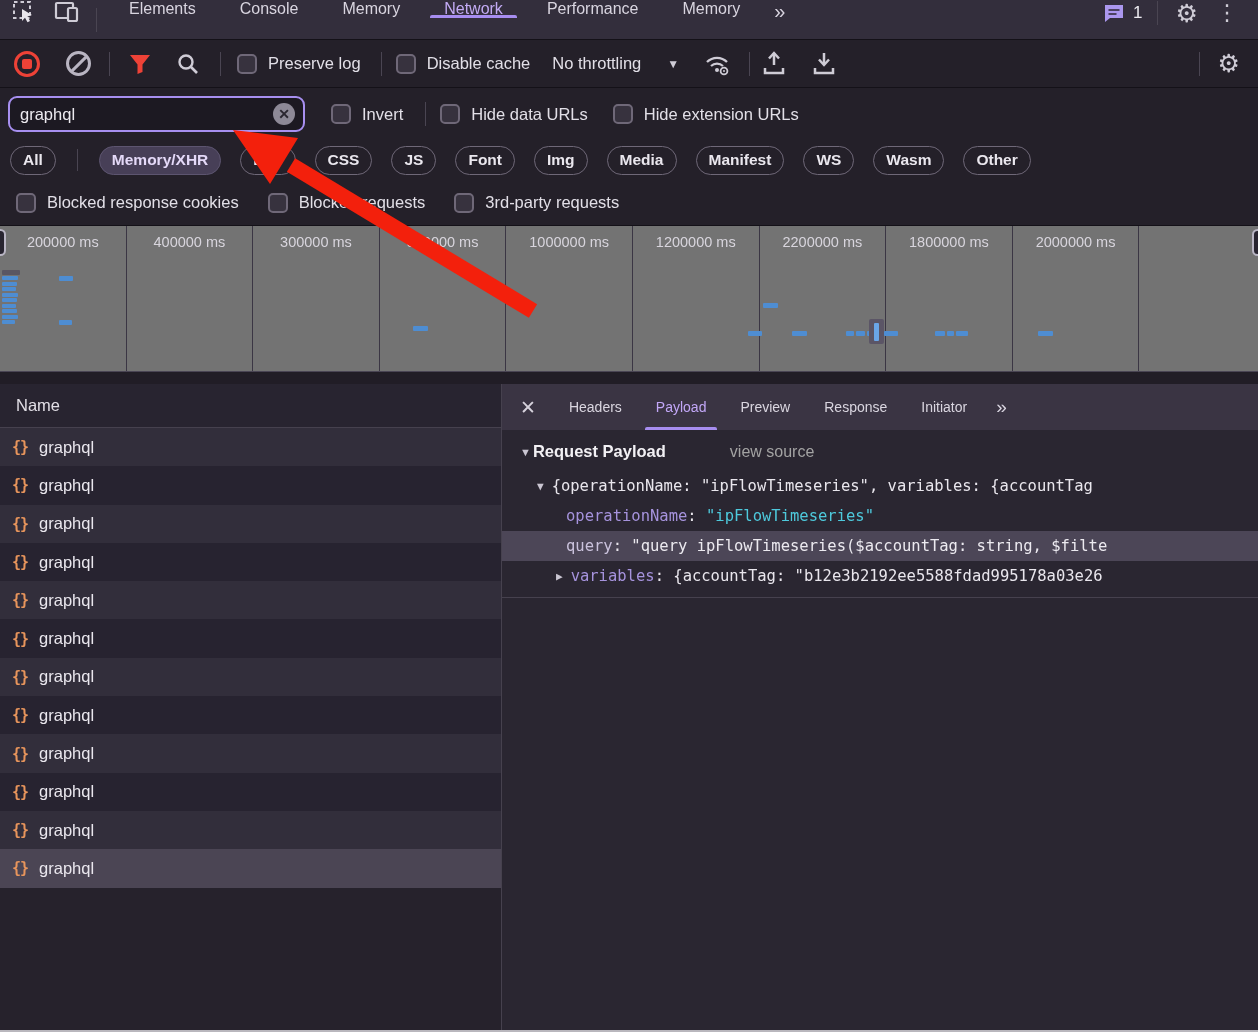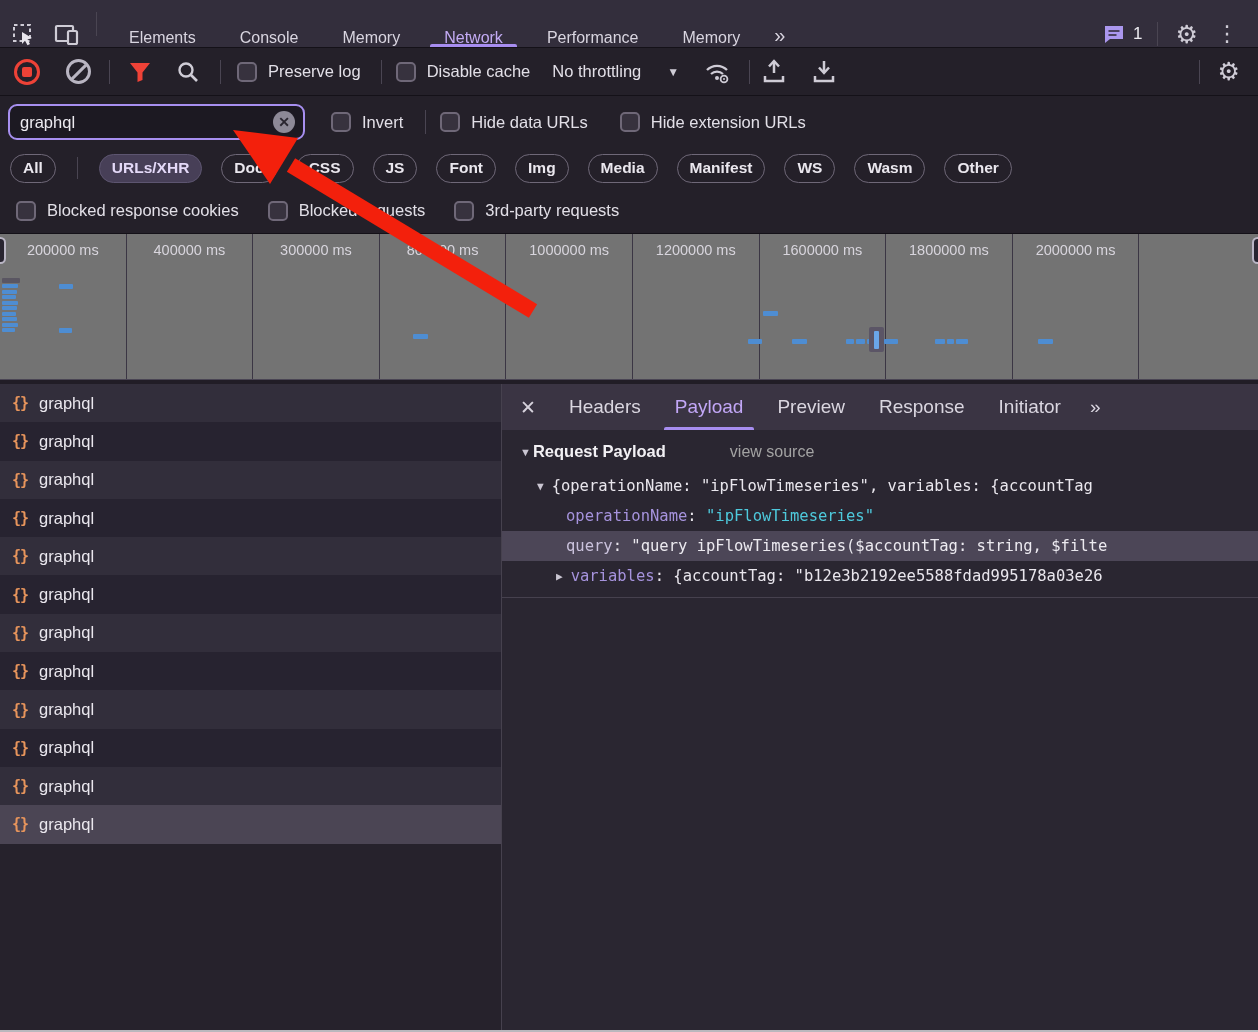--- a/index.html
+++ b/index.html
@@ -1,20 +1,20 @@
 <!DOCTYPE html>
 <html><head>
 <meta charset="utf-8">
 <style>
   * { margin:0; padding:0; box-sizing:border-box; }
   html,body { width:1258px; height:1032px; overflow:hidden; }
   body { background:#211d26; font-family:"Liberation Sans", sans-serif; color:#dcd9e2; position:relative; }
 
   
-  .main-tabbar { height:48px; background:#332e3c; display:flex; align-items:flex-end; border-bottom:1px solid #141118; }
+  .main-tabbar { height:40px; background:#332e3c; display:flex; align-items:flex-start; border-bottom:1px solid #141118; }
   .mtb-icons { display:flex; align-items:center; padding:0 6px 0 12px; gap:18px; }
   .icon-btn { display:flex; align-items:center; justify-content:center; cursor:pointer; }
   .vsep { width:1px; height:24px; background:#4a4552; align-self:center; margin:0 10px; }
   .main-tabs { display:flex; align-items:stretch; }
   .main-tab { display:flex; align-items:center; padding:0 22px; font-size:16px; color:#d9d5e0; position:relative; cursor:pointer; white-space:nowrap; }
   .main-tab.active { color:#c3abf4; }
   .main-tab.active::after { content:""; position:absolute; left:8px; right:8px; bottom:0; height:3px; background:#a78df0; border-radius:2px 2px 0 0; }
   .more-chevs { display:flex; align-items:center; font-size:20px; color:#d9d5e0; padding:0 12px; letter-spacing:-3px; cursor:pointer; }
   .mtb-right { margin-left:auto; display:flex; align-items:center; padding-right:10px; }
   .msg-count { font-size:17px; color:#eceaf0; margin:0 4px 0 7px; }
@@ -65,21 +65,21 @@
   .req-rows { flex:1; overflow:hidden; }
   .req-row { height:38.3px; display:flex; align-items:center; padding:0 12px; gap:11px; font-size:16.5px; color:#eae7ee; cursor:pointer; }
   .req-row.odd { background:#322e3b; }
   .req-row.even { background:#272330; }
   .req-row.selected { background:#4b4554; }
   .req-icon { font-family:"DejaVu Sans Mono", monospace; font-weight:bold; font-size:15px; color:#e8955c; letter-spacing:-1px; }
 
   .right-pane { flex:1; background:#2a2631; display:flex; flex-direction:column; overflow:hidden; }
   .detail-tabbar { height:46px; background:#3a3443; display:flex; align-items:stretch; flex:0 0 auto; }
   .close-x { display:flex; align-items:center; padding:0 16px 0 18px; font-size:19px; color:#d6d2dc; cursor:pointer; }
-  .detail-tab { display:flex; align-items:center; padding:0 17px; font-size:19px; color:#dad6e0; position:relative; cursor:pointer; white-space:nowrap; }
+  .detail-tab { display:flex; align-items:center; padding:0 17px; font-size:14px; color:#dad6e0; position:relative; cursor:pointer; white-space:nowrap; }
   .detail-tab.active { color:#c2a7f7; }
   .detail-tab.active::after { content:""; position:absolute; left:6px; right:6px; bottom:0; height:3px; background:#a78df0; border-radius:2px 2px 0 0; }
   .detail-tabbar .more-chevs { font-size:19px; }
 
   .payload { flex:1; padding-top:12px; font-size:15.5px; overflow:hidden; }
   .payload-header { display:flex; align-items:center; padding:0 0 10px 18px; }
   .payload-title { font-size:16.5px; font-weight:bold; color:#f2f0f4; display:flex; align-items:center; gap:2px; }
   .tri { font-size:11px; color:#cac6d2; }
   .view-source { font-size:16px; color:#a3a3a3; margin-left:64px; cursor:pointer; }
   .code { font-family:"DejaVu Sans Mono", monospace; font-size:15.5px; white-space:nowrap; }
@@ -210,30 +210,30 @@
   </div>
   <label class="chk-item">
     <span class="chk"></span>
     <span>Invert</span>
   </label>
   <span class="vsep"></span>
   <label class="chk-item" style="margin-left:0;">
     <span class="chk"></span>
     <span>Hide data URLs</span>
   </label>
-  <label class="chk-item" style="margin-left:32px;">
+  <label class="chk-item" style="margin-left:25px;">
     <span class="chk"></span>
     <span>Hide extension URLs</span>
   </label>
 </div>
 
 <div class="chips-row">
     <span class="chip">All</span>
     <span class="vsep"></span>
-    <span class="chip selected">URLs/XHR</span>
+    <span class="chip selected">Memory/XHR</span>
     <span class="chip">Doc</span>
     <span class="chip">CSS</span>
     <span class="chip">JS</span>
     <span class="chip">Font</span>
     <span class="chip">Img</span>
     <span class="chip">Media</span>
     <span class="chip">Manifest</span>
     <span class="chip">WS</span>
     <span class="chip">Wasm</span>
     <span class="chip">Other</span>
@@ -256,21 +256,21 @@
 
 <div class="timeline" id="timeline">
   <div class="tl-handle" style="left:-5px;"></div>
   <div class="tl-handle" style="right:-5px;"></div>
 <div class="tl-col">200000 ms</div>
     <div class="tl-col">400000 ms</div>
     <div class="tl-col">300000 ms</div>
     <div class="tl-col">800000 ms</div>
     <div class="tl-col">1000000 ms</div>
     <div class="tl-col">1200000 ms</div>
-    <div class="tl-col">1600000 ms</div>
+    <div class="tl-col">2200000 ms</div>
     <div class="tl-col">1800000 ms</div>
     <div class="tl-col">2000000 ms</div>
     <div class="tl-bar gray" style="left: 2px; top: 44px; width: 18px; height: 5px;"></div>
     <div class="tl-bar" style="left: 2px; top: 50px; width: 16px; height: 4px;"></div>
     <div class="tl-bar" style="left: 2px; top: 55.5px; width: 15px; height: 4px;"></div>
     <div class="tl-bar" style="left: 2px; top: 61px; width: 14px; height: 4px;"></div>
     <div class="tl-bar" style="left: 2px; top: 66.5px; width: 16px; height: 4px;"></div>
     <div class="tl-bar" style="left: 2px; top: 72px; width: 15px; height: 4px;"></div>
     <div class="tl-bar" style="left: 2px; top: 77.5px; width: 14px; height: 4px;"></div>
     <div class="tl-bar" style="left: 2px; top: 83px; width: 15px; height: 4px;"></div>
@@ -290,20 +290,23 @@
     <div class="tl-bar" style="left: 947px; top: 105px; width: 7px; height: 5px;"></div>
     <div class="tl-bar" style="left: 956px; top: 105px; width: 12px; height: 5px;"></div>
     <div class="tl-bar" style="left: 1038px; top: 105px; width: 15px; height: 5px;"></div>
     <div class="tl-selbox" style="left: 869px; top: 93px; width: 15px; height: 25px;">
       <div class="vbar"></div>
     </div>
   </div>
 
 <div class="split">
   <div class="left-pane">
+    <div class="name-header">
+      <span>Name</span>
+    </div>
     <div class="req-rows" id="reqRows">
         <div class="req-row odd">
           <span class="req-icon">{}</span>
           <span>graphql</span>
         </div>
         <div class="req-row even">
           <span class="req-icon">{}</span>
           <span>graphql</span>
         </div>
         <div class="req-row odd">

